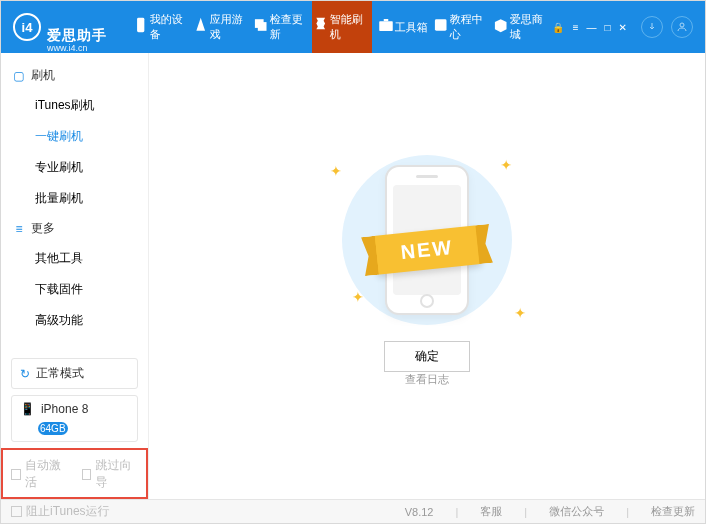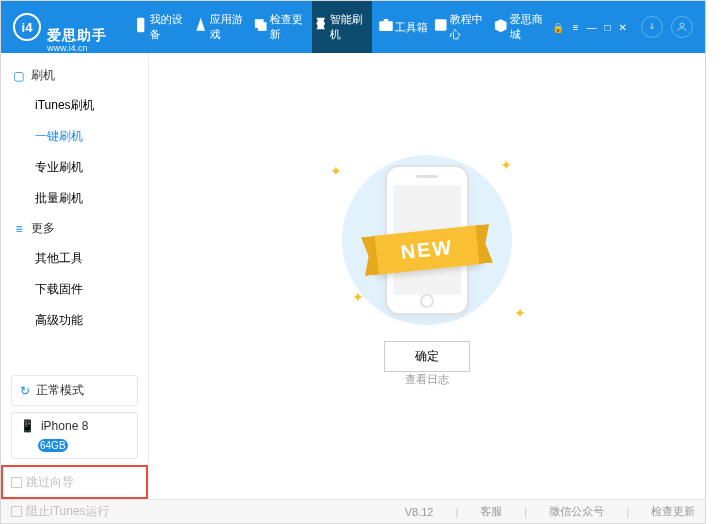--- a/index.html
+++ b/index.html
@@ -10,21 +10,21 @@
   
   .header { height: 52px; background: #1b8be4; color: #fff; display: flex; align-items: center; }
   .logo-block { display: flex; align-items: center; width: 148px; padding-left: 12px; }
   .logo-circle { width: 28px; height: 28px; border: 2px solid #fff; border-radius: 50%; display: flex; align-items: center; justify-content: center; font-weight: bold; font-size: 13px; }
   .logo-text { margin-left: 6px; line-height: 1.1; }
   .logo-text .brand { font-size: 14px; font-weight: bold; letter-spacing: 1px; margin-top: 28px; }
   .logo-text .url { font-size: 9px; opacity: 0.9; }
 
   .tabs { display: flex; height: 100%; flex: 1; }
   .tab { width: 60px; display: flex; flex-direction: row; align-items: center; justify-content: center; font-size: 11px; cursor: pointer; }
-  .tab.active { background: #0c4a6e; }
+  .tab.active { background: #c2410c; }
   .tab .tab-icon { width: 18px; height: 18px; margin-bottom: 4px; fill: #fff; }
   .tab-label { color: #fff; }
 
   .header-right { display: flex; align-items: center; padding-right: 12px; gap: 8px; }
   .win-controls { display: flex; gap: 8px; font-size: 10px; }
   .win-controls span { cursor: pointer; }
   .circle-icon { width: 22px; height: 22px; border: 1.5px solid #5eb3ef; border-radius: 50%; display: flex; align-items: center; justify-content: center; cursor: pointer; }
   .circle-icon svg { width: 12px; height: 12px; stroke: #a8d6f7; fill: none; }
 
   
@@ -186,20 +186,24 @@
           <span>正常模式</span>
         </div>
         <div class="device-box">
           <span class="phone-icon">📱</span>
           <span>iPhone 8</span>
           <span class="storage-badge">64GB</span>
         </div>
         <div class="checkbox-row highlight">
           <label class="cb">
               <span class="box"></span>
+              <span>自动激活</span>
+            </label>
+          <label class="cb">
+              <span class="box"></span>
               <span>跳过向导</span>
             </label>
         </div>
       </div>
     </div>
 
     <div class="main">
       <div class="hero">
         <div class="bg-circle"></div>
         <span class="sparkle s1">✦</span>

